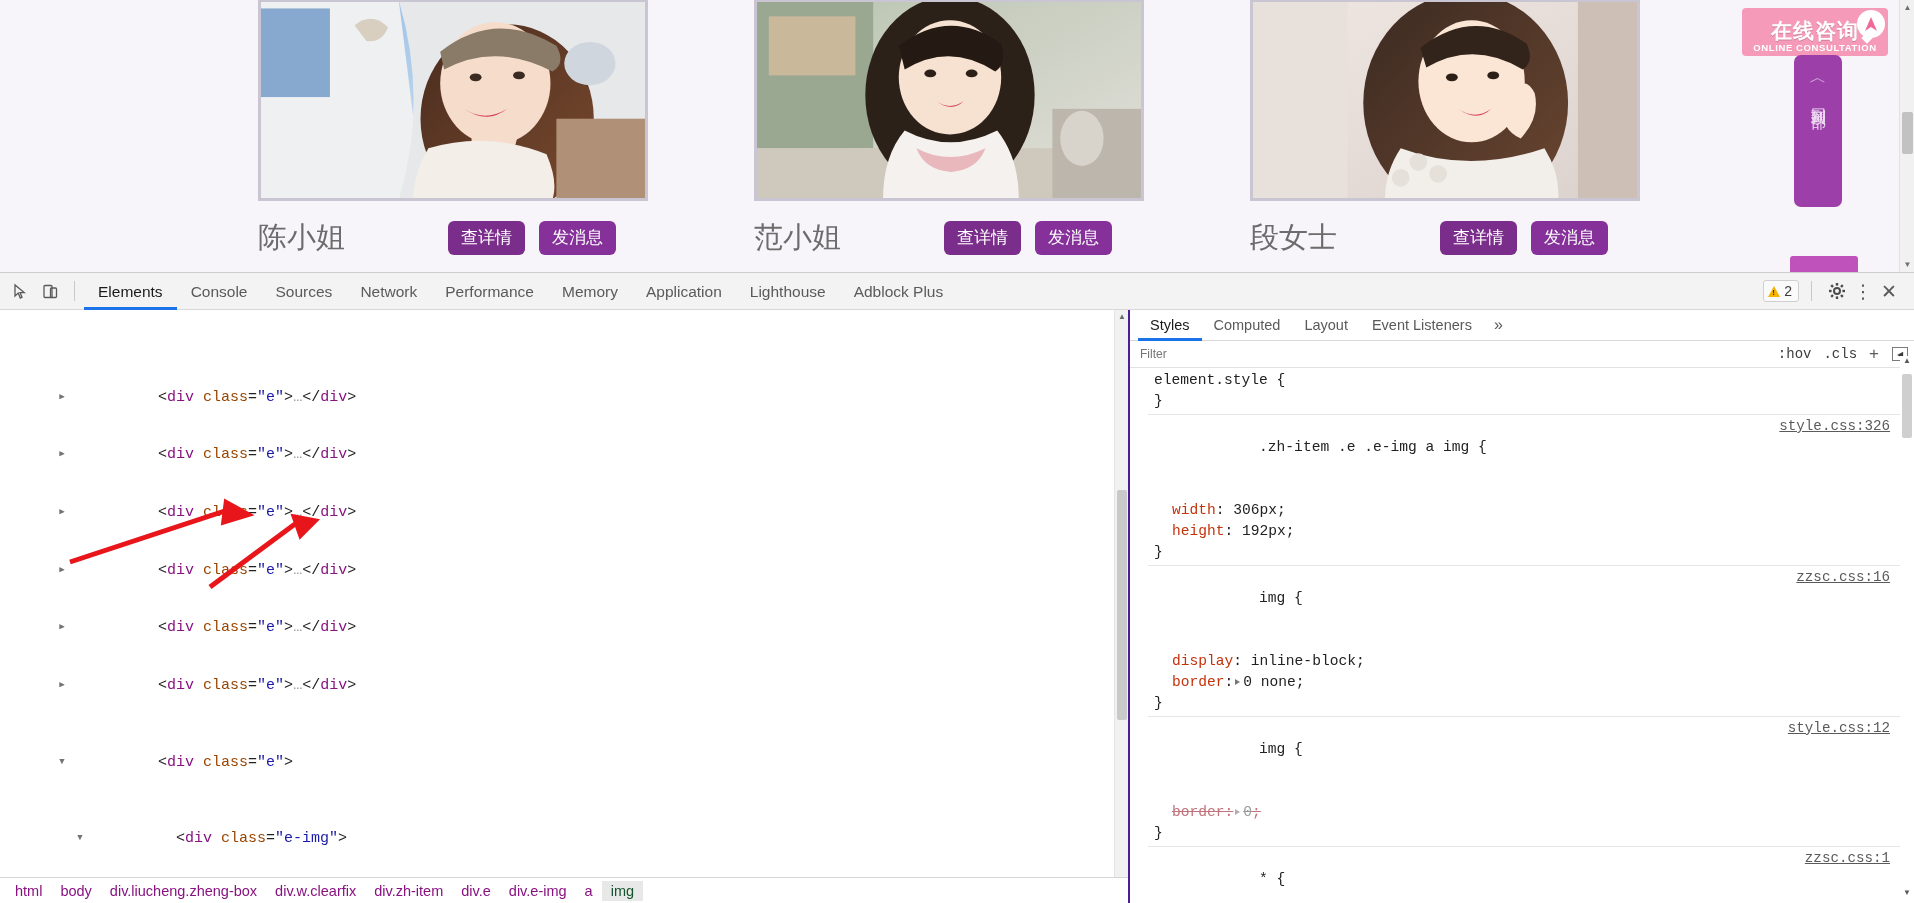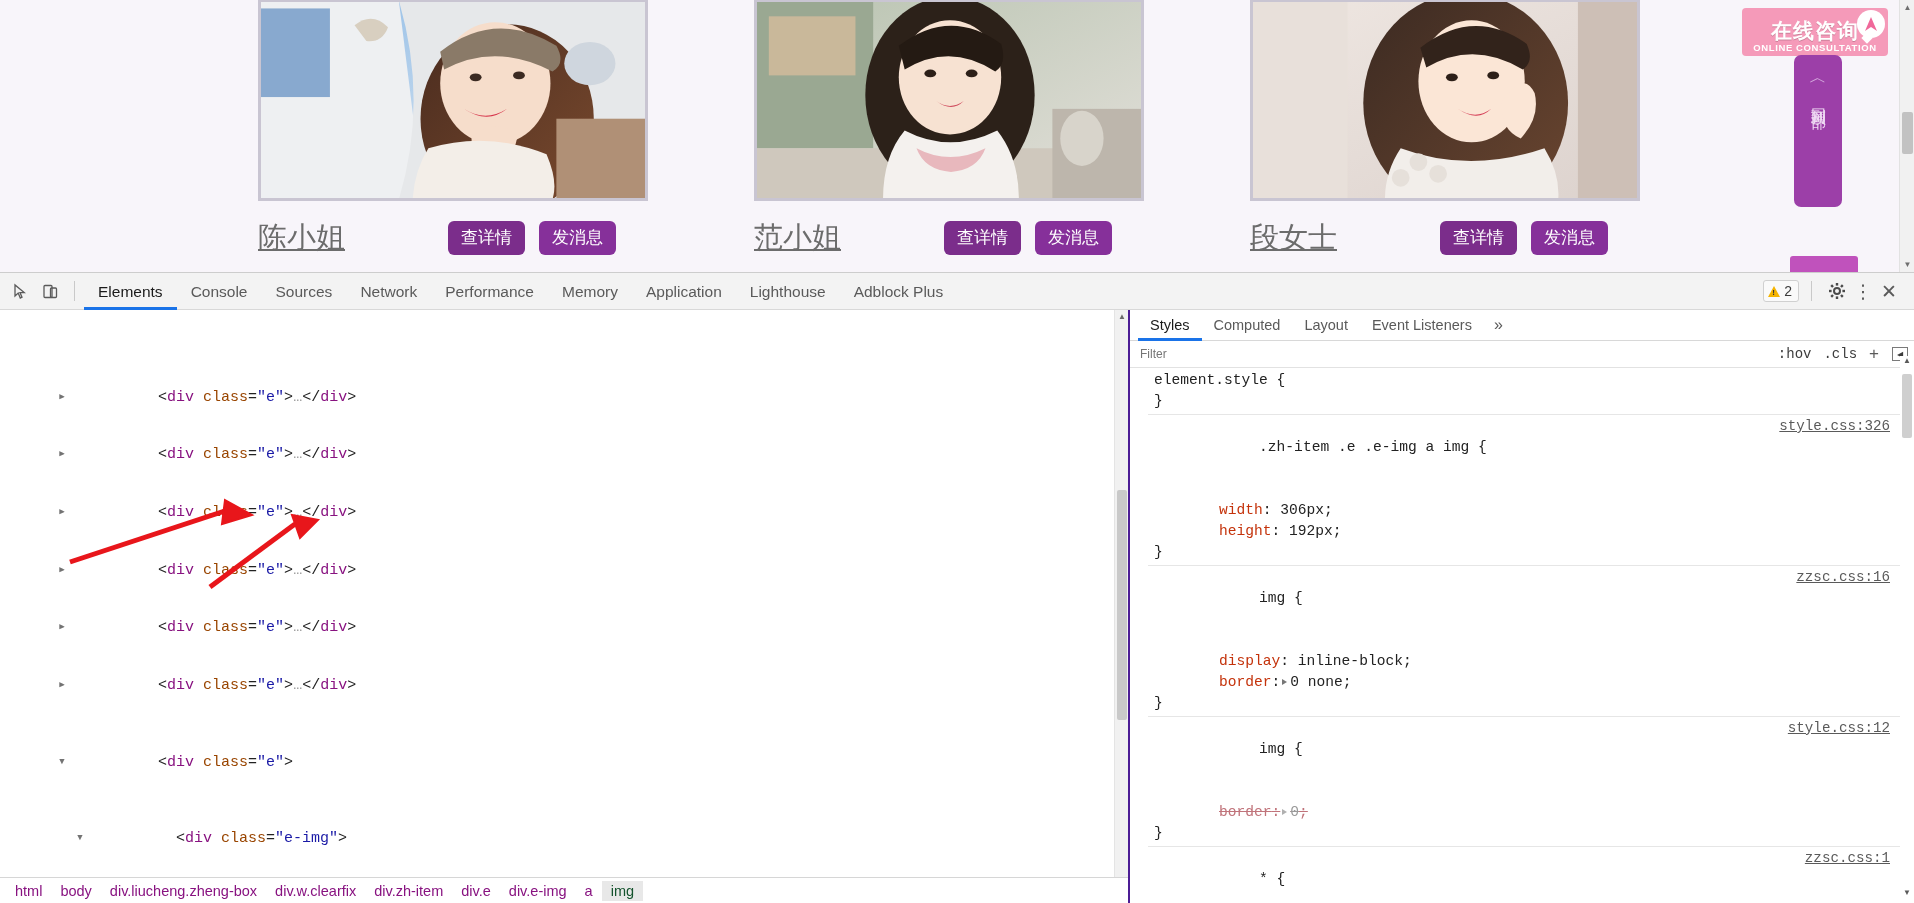--- a/index.html
+++ b/index.html
@@ -41,21 +41,20 @@
     height: 62px;
     padding-top: 12px;
     gap: 14px;
   }
   .card-name {
     font-size: 29px;
     color: #6c6c6c;
     font-family: "DejaVu Sans", sans-serif;
     white-space: nowrap;
     width: 176px;
-    text-decoration: underline;
   }
   .btn-purple {
     background: #7b2d8b;
     color: #ffffff;
     font-size: 17px;
     border-radius: 6px;
     padding: 8px 13px 9px 13px;
     font-family: "DejaVu Sans", sans-serif;
     white-space: nowrap;
     line-height: 1;
@@ -280,21 +279,21 @@
     padding-left: 18px;
   }
   .rule { padding: 1px 0 2px 0; border-bottom: 1px solid #e6e6e6; position: relative; }
   .rule-head { padding-left: 6px; position: relative; white-space: pre; }
   .sel { color: #222222; }
   .origin {
     position: absolute; right: 10px; top: 0;
     color: #5a5a5a; text-decoration: underline; cursor: pointer; font-size: 14.2px;
   }
   .decl { padding-left: 24px; white-space: pre; }
-  .prop { color: #c4320a; margin-left: 47px; }
+  .prop { color: #c4320a; }
   .val { color: #222222; }
   .strike { text-decoration: line-through; color: #c0737a; }
   .strike .val { text-decoration: line-through; color: #9a9a9a; }
   .tri {
     display: inline-block; width: 0; height: 0;
     border-top: 3.5px solid transparent; border-bottom: 3.5px solid transparent;
     border-left: 5px solid #777; margin: 0 3px 1px 2px; vertical-align: middle;
   }
   .tri.sk { border-left-color: #b0b0b0; }
 

